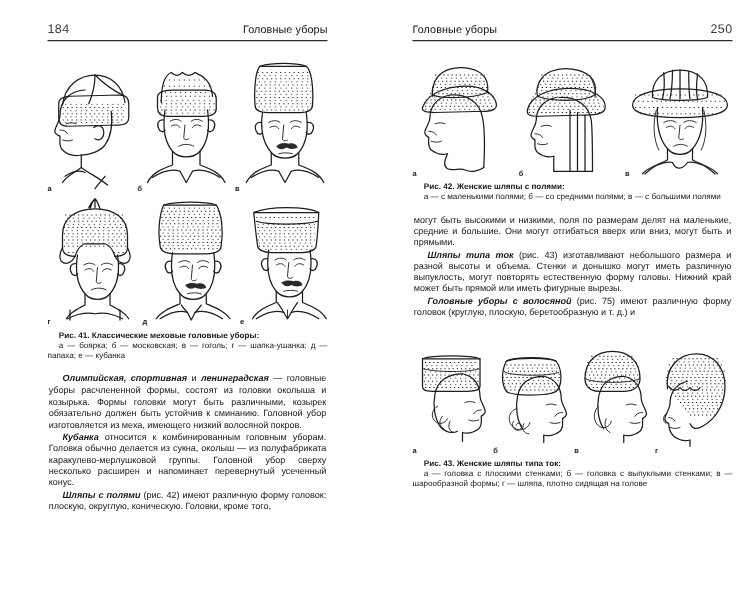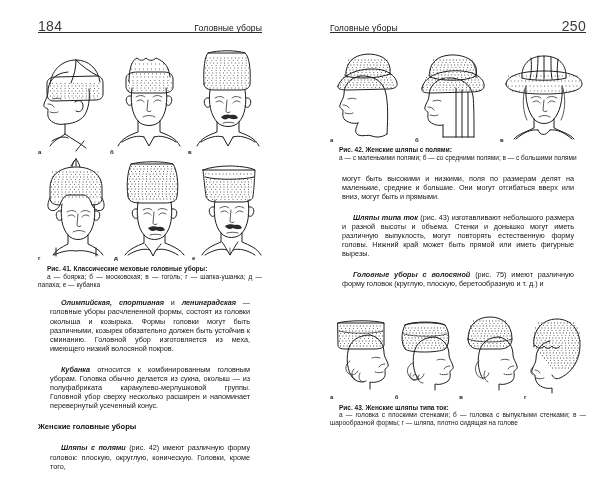--- a/index.html
+++ b/index.html
@@ -16,35 +16,35 @@
   .page-inner{position:absolute;left:38px;right:38px;top:18px;bottom:10px;}
   .page.right .page-inner{left:30px;right:14px;}
 
   
   .runhead{
     display:flex;align-items:baseline;
     border-bottom:1.1px solid #2b2b2b;
     padding-bottom:1px;height:13px;
     font-size:8.3px;
   }
-  .runhead .folio{font-size:14px;letter-spacing:.3px;color:#3a3a3a;}
+  .runhead .folio{font-size:10px;letter-spacing:.3px;color:#3a3a3a;}
   .runhead .title{font-weight:normal;font-size:8.6px;letter-spacing:.1px;color:#111;}
   .runhead .spacer{flex:1;}
   .runhead.left .folio{margin-right:4px;}
   .runhead.left .title{margin-left:4px;}
   .runhead.right .folio{margin-left:4px;}
 
   
   .body-text{
     font-size:7.25px;line-height:9.1px;
     text-align:justify;
     color:#171717;
     letter-spacing:-0.02px;
   }
-  .body-text p{margin:12px;text-indent:11px;}
+  .body-text p{margin:1px;text-indent:11px;}
   .body-text p.noindent{text-indent:0;}
   .body-text b{font-weight:bold;font-style:italic;}
   .subhead{
     font-size:7.6px;font-weight:bold;margin:7px 0 2px 0;
     color:#111;
   }
   .caption{
     font-size:6.5px;line-height:7.8px;color:#171717;text-align:justify;
   }
   .caption .cap-title{font-weight:bold;display:block;text-indent:9px;}
@@ -292,21 +292,20 @@
           <span>Классические меховые головные уборы:</span>
         </span>
         <span class="cap-legend">а — боярка; б — московская; в — гоголь; г — шапка-ушанка; д — папаха; е — кубанка</span>
       </div>
 
       <div class="body-text" style="margin-top:10px;">
         <p style="margin-top:1px;"><b>Олимпийская, спортивная</b><span> и </span><b>ленинградская</b><span> — головные уборы расчлененной формы, состоят из головки околыша и козырька. Формы головки могут быть различными, козырек обязательно должен быть устойчив к сминанию. Головной убор изготовляется из меха, имеющего низкий волосяной покров.</span></p>
         <p><b>Кубанка</b><span> относится к комбинированным головным уборам. Головка обычно делается из сукна, околыш — из полуфабриката каракулево-мерлушковой группы. Головной убор сверху несколько расширен и напоминает перевернутый усеченный конус.</span></p>
       </div>
 
-      <div class="subhead">Женские головные уборы</div>
 
       <div class="body-text">
         <p><b>Шляпы с полями</b><span> (рис. 42) имеют различную форму головок: плоскую, округлую, коническую. Головки, кроме того,</span></p>
       </div>
 
     </div>
   </div>
 
   <div class="page right">
     <div class="page-inner">

